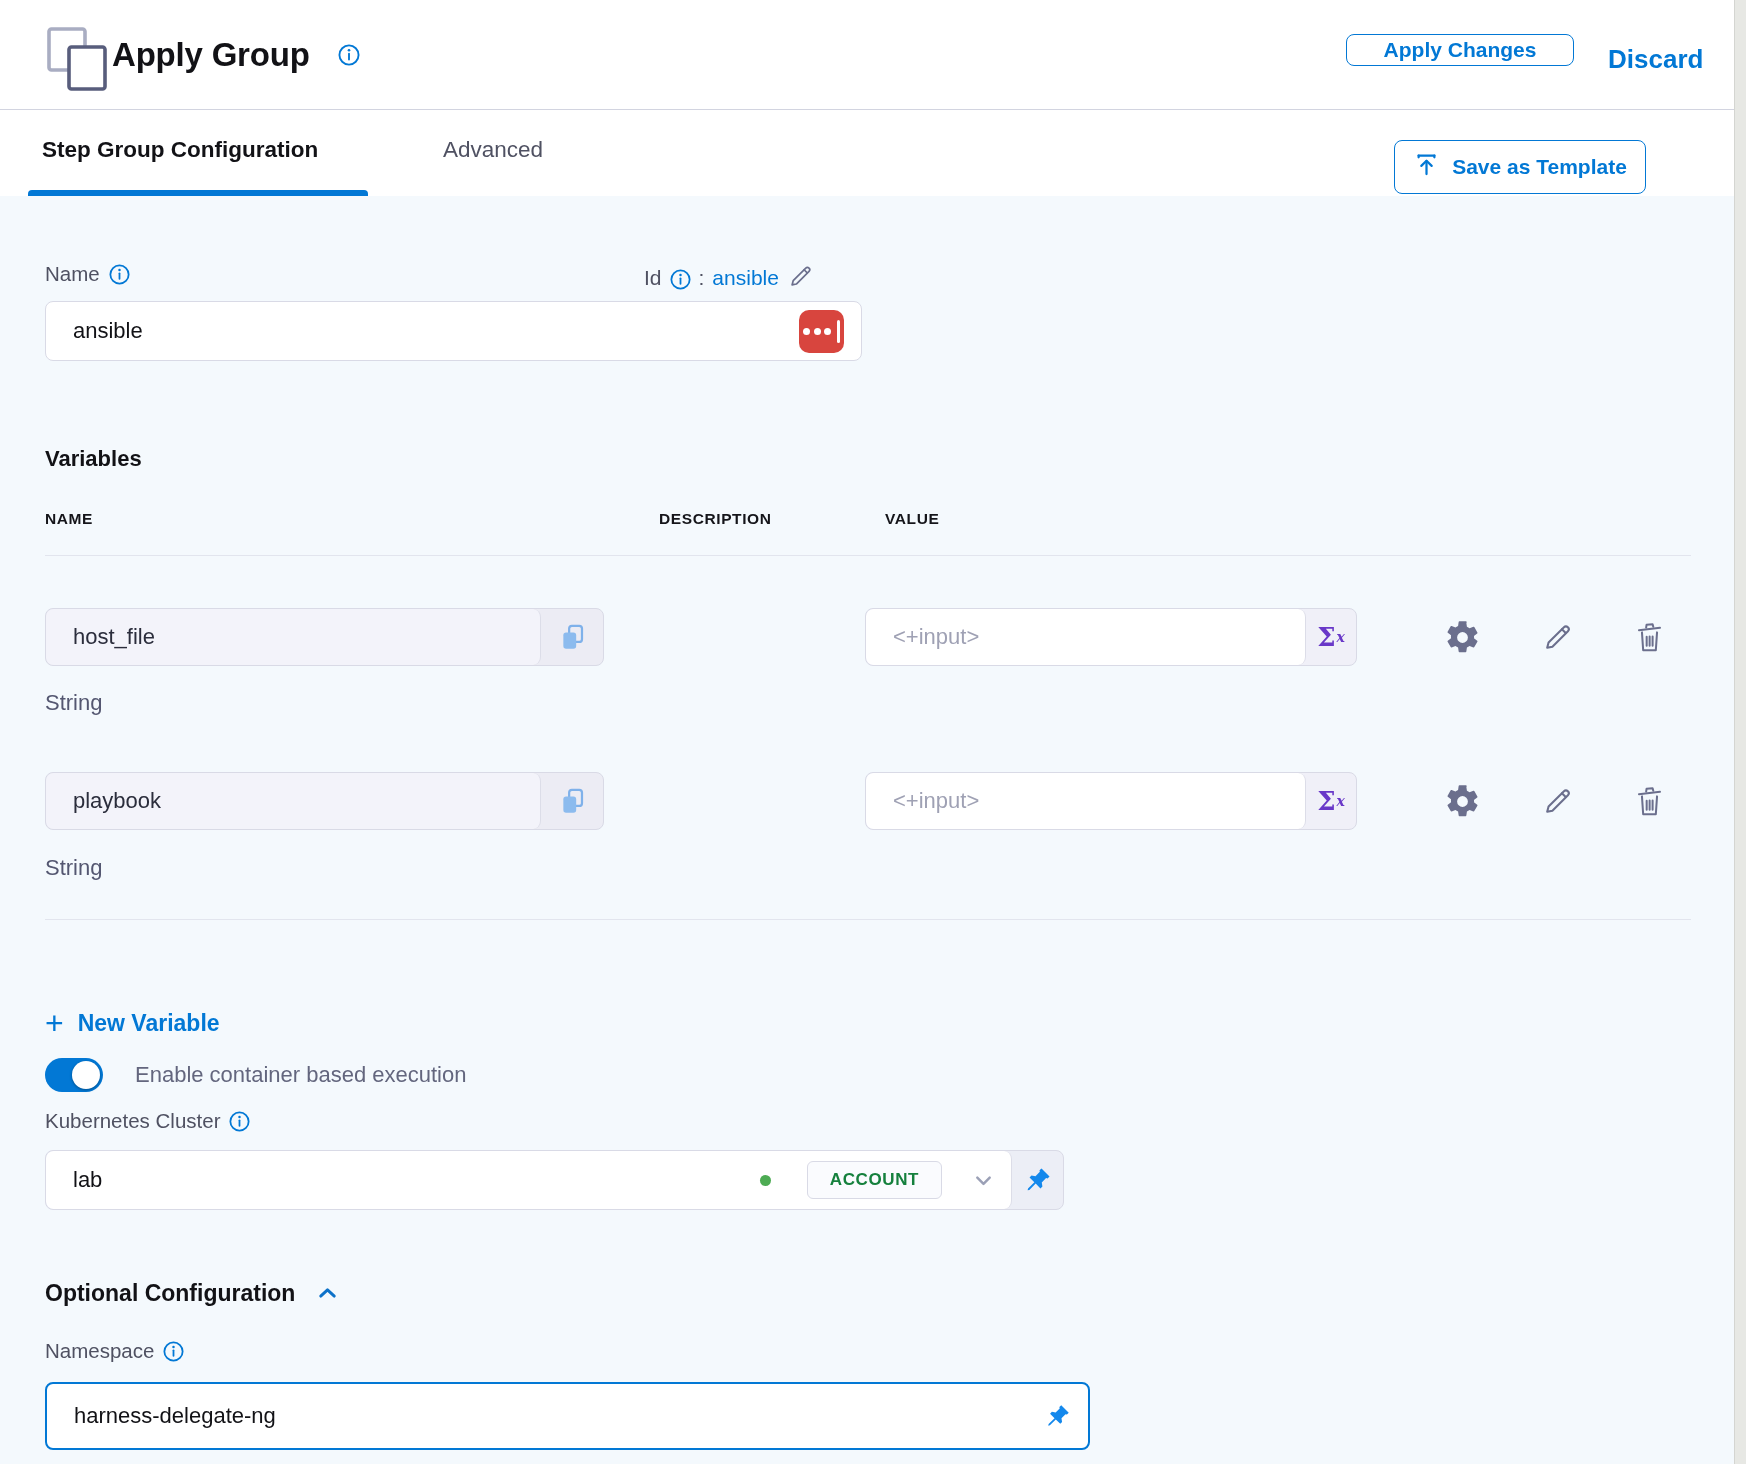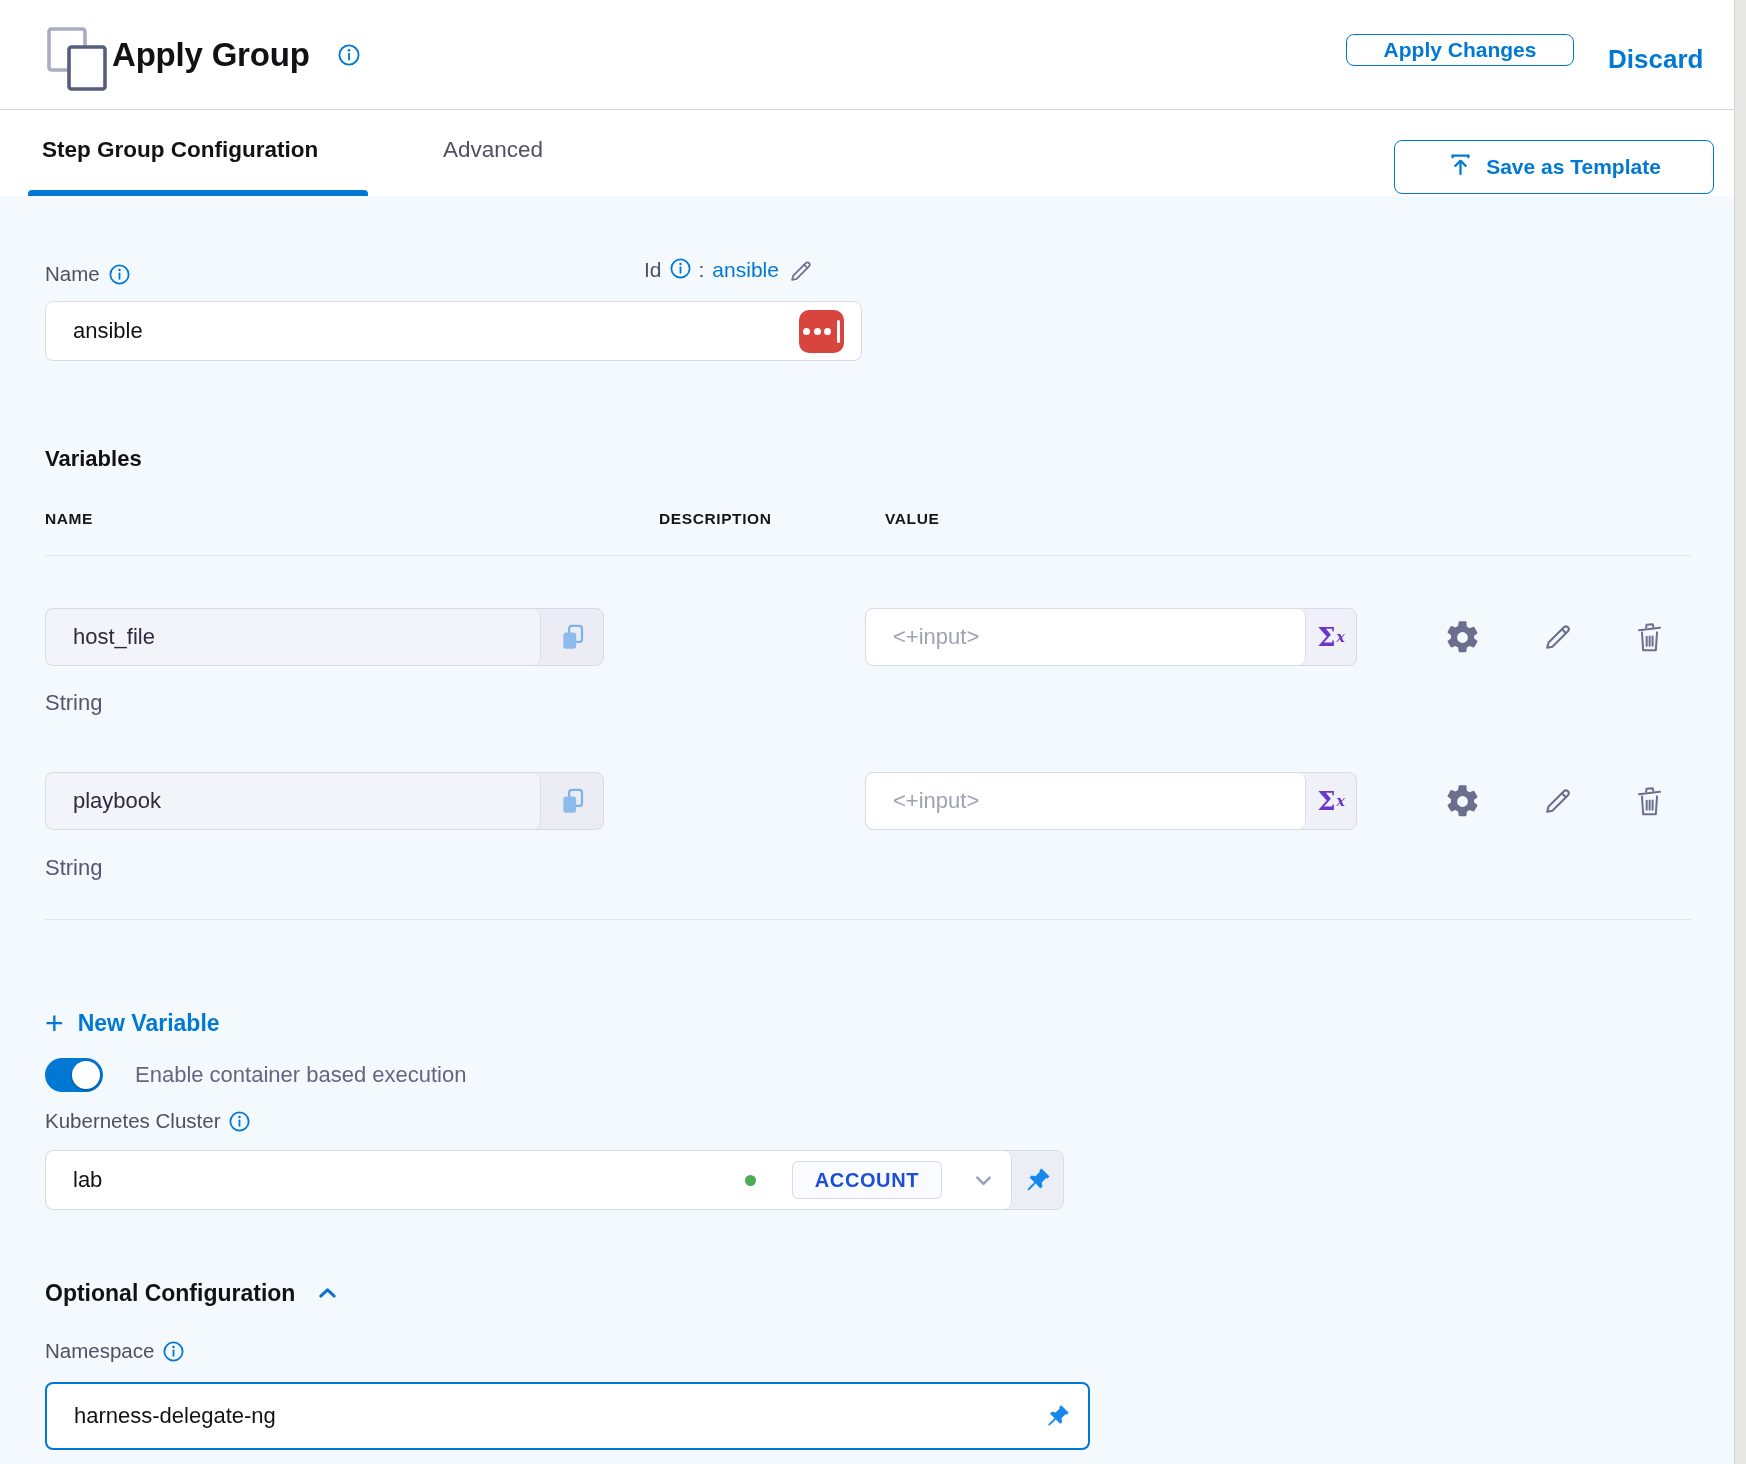--- a/index.html
+++ b/index.html
@@ -14,28 +14,28 @@
   .btn-outline { display:flex; align-items:center; justify-content:center; gap:12px; background:#fff;
                  border:1.6px solid #0278d5; border-radius:8px; color:#0278d5; font-weight:700; font-size:21px; cursor:pointer; }
   .apply-btn { left:1346px; top:34px; width:228px; height:32px; }
   .discard-link { left:1608px; top:34px; height:50px; line-height:50px; color:#0278d5; font-weight:700; font-size:26px; cursor:pointer; }
 
   
   .tab-bar { left:0; top:110px; width:1734px; height:86px; background:#fff; }
   .tab-active { left:42px; top:0; height:80px; line-height:80px; font-size:22.5px; font-weight:700; color:#121216; cursor:pointer; }
   .tab-underline { left:28px; top:80px; width:340px; height:6px; background:#0278d5; border-radius:4px 4px 0 0; }
   .tab-plain { left:443px; top:0; height:80px; line-height:80px; font-size:22.5px; font-weight:400; color:#4f5162; cursor:pointer; }
-  .save-template-btn { left:1394px; top:30px; width:320px; height:54px; }
+  .save-template-btn { left:1394px; top:30px; width:252px; height:54px; }
 
   
   .content-bg { left:0; top:196px; width:1734px; height:1268px; background:#f4f9fd; }
   .field-label { font-size:20.5px; color:#4f5162; display:flex; align-items:center; gap:9px; }
   .info-icon { display:inline-flex; cursor:pointer; }
 
-  .id-row { left:644px; top:258px; height:32px; display:flex; align-items:flex-start; gap:8px; font-size:21px; }
+  .id-row { left:644px; top:258px; height:32px; display:flex; align-items:flex-end; gap:8px; font-size:21px; }
   .id-label { color:#4f5162; }
   .id-sep { color:#4f5162; }
   .id-value { color:#0278d5; }
 
   .text-input-wrap { background:#fff; border:1px solid #d9dae6; border-radius:8px; display:flex; align-items:center; }
   .name-input-wrap { left:45px; top:301px; width:817px; height:60px; }
   .text-input { border:none; outline:none; background:transparent; font-size:22px; color:#121216; font-family:"Liberation Sans", sans-serif; flex:1; padding:0 0 0 27px; }
   .autofill-badge { width:45px; height:43px; margin-right:17px; border-radius:10px; background:#d8453e; display:flex; align-items:center; justify-content:center; gap:3.5px; cursor:pointer; }
   .autofill-badge i { width:7px; height:7px; border-radius:50%; background:#fff; }
   .autofill-badge b { width:3.5px; height:23px; border-radius:2px; background:#fff; margin-left:2px; }
@@ -65,21 +65,21 @@
   .toggle-row { left:45px; top:1056px; height:38px; display:flex; align-items:center; gap:32px; }
   .toggle { width:58px; height:34px; border-radius:17px; background:#0278d5; position:relative; cursor:pointer; }
   .toggle .knob { position:absolute; right:3px; top:3px; width:28px; height:28px; border-radius:50%; background:#fff; box-shadow:0 1px 3px rgba(0,0,0,.35); }
   .toggle-label { font-size:22px; color:#63667e; }
 
   
   .k8s-control { left:45px; top:1150px; width:1019px; height:60px; background:#eceef6; border:1px solid #d9dae6; border-radius:8px; display:flex; overflow:hidden; }
   .k8s-input-part { width:966px; background:#fff; border-right:1px solid #dcdde8; border-radius:8px; display:flex; align-items:center;gap:22px; }
   .scope-dot { width:11px; height:11px; border-radius:50%; background:#4dab53; margin-right:14px; }
   .scope-tag { height:38px; padding:0 22px; border:1px solid #d9dae6; border-radius:6px; background:#fafbfe;
-               display:flex; align-items:center; font-size:20px; font-weight:700; color:#1d4ed8; letter-spacing:0.6px; }
+               display:flex; align-items:center; font-size:17px; font-weight:700; color:#15803d; letter-spacing:0.6px; }
   .k8s-chevron { margin:0 14px 0 6px; display:flex; align-items:center; cursor:pointer; }
   .pin-area { flex:1; display:flex; align-items:center; justify-content:center; cursor:pointer; }
 
   .optional-cfg { left:45px; top:1276px; height:34px; display:flex; align-items:center; gap:18px; cursor:pointer; }
   .optional-cfg .oc-title { font-size:23px; font-weight:700; color:#121216; }
 
   .ns-input-wrap { left:45px; top:1382px; width:1045px; height:68px; border:2px solid #0278d5; }
   .ns-pin { margin-right:16px; display:flex; align-items:center; cursor:pointer; }
 
   .scroll-strip { left:1734px; top:0; width:12px; height:1464px; background:#e7e8e4; border-left:1px solid #d4d5d1; }

